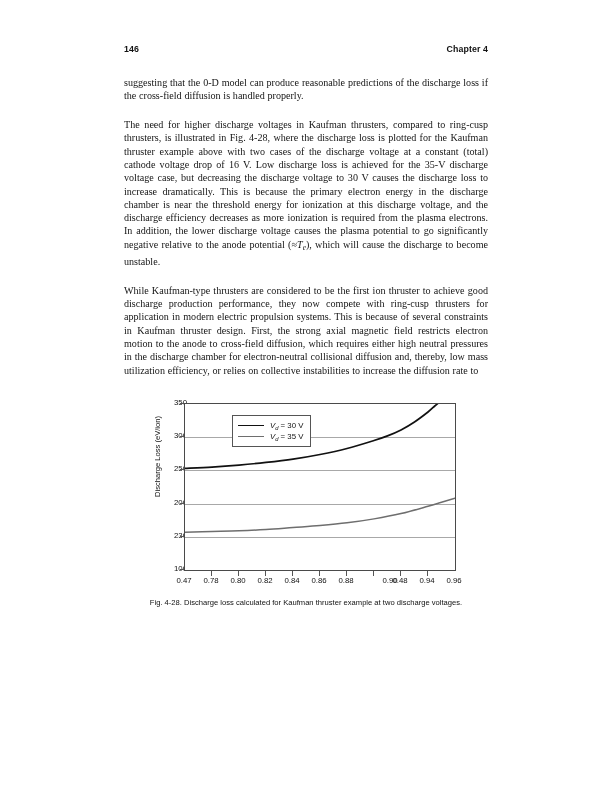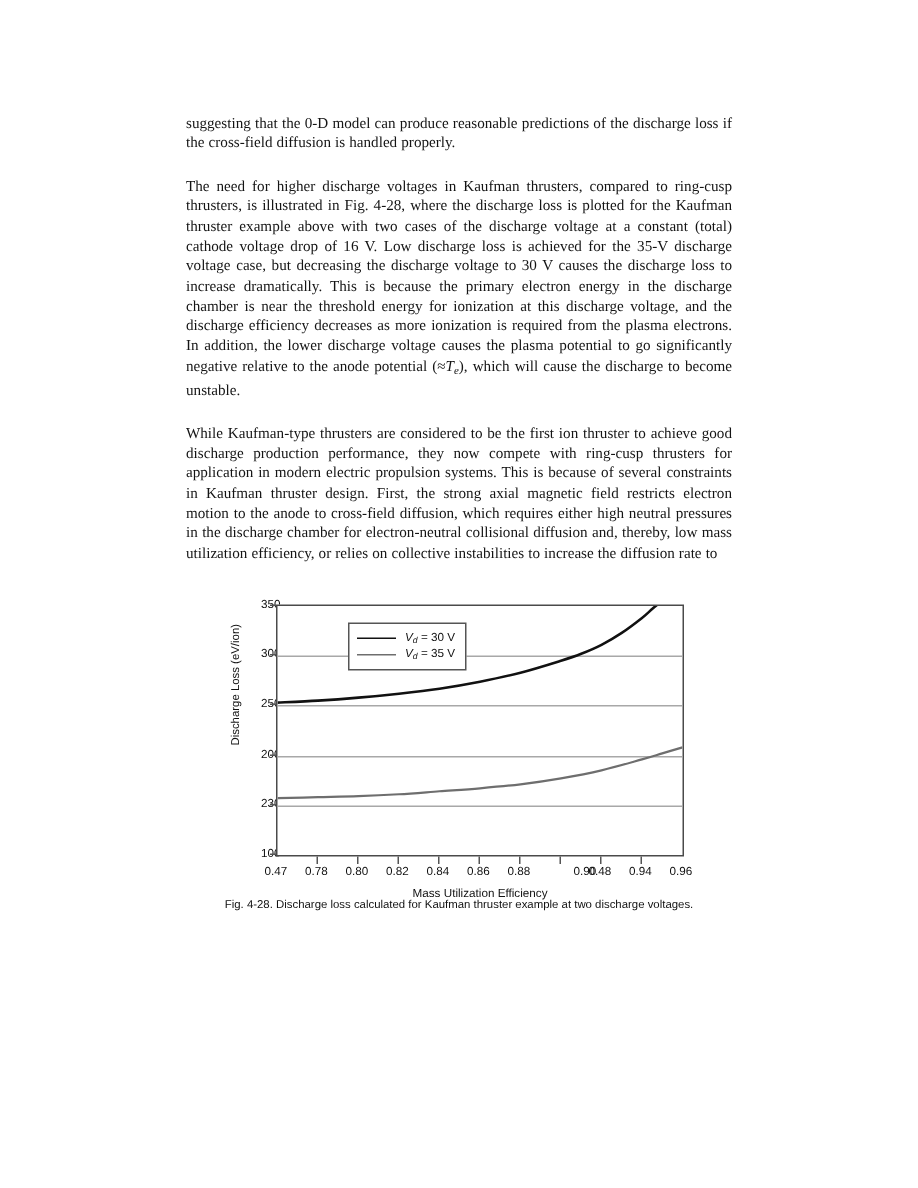--- a/index.html
+++ b/index.html
@@ -199,20 +199,24 @@
     font-size: 7.6px;
     line-height: 10.5px;
     color: #111;
   }
 </style>
 </head>
 <body>
 
 <div class="page">
 
+  <div class="runhead">
+    <span>146</span>
+    <span>Chapter 4</span>
+  </div>
 
   <div class="bodycol">
     <p class="para">suggesting that the 0-D model can produce reasonable predictions of the discharge loss if the cross-field diffusion is handled properly.</p>
 
     <p class="para"><span>The need for higher discharge voltages in Kaufman thrusters, compared to ring-cusp thrusters, is illustrated in Fig. 4-28, where the discharge loss is plotted for the Kaufman thruster example above with two cases of the discharge voltage at a constant (total) cathode voltage drop of 16 V. Low discharge loss is achieved for the 35-V discharge voltage case, but decreasing the discharge voltage to 30 V causes the discharge loss to increase dramatically. This is because the primary electron energy in the discharge chamber is near the threshold energy for ionization at this discharge voltage, and the discharge efficiency decreases as more ionization is required from the plasma electrons. In addition, the lower discharge voltage causes the plasma potential to go significantly negative relative to the anode potential (</span><span class="approx">≈</span><span class="mathit">T</span><span class="sub">e</span><span>), which will cause the discharge to become unstable.</span></p>
 
     <p class="para">While Kaufman-type thrusters are considered to be the first ion thruster to achieve good discharge production performance, they now compete with ring-cusp thrusters for application in modern electric propulsion systems. This is because of several constraints in Kaufman thruster design. First, the strong axial magnetic field restricts electron motion to the anode to cross-field diffusion, which requires either high neutral pressures in the discharge chamber for electron-neutral collisional diffusion and, thereby, low mass utilization efficiency, or relies on collective instabilities to increase the diffusion rate to</p>
   </div>
 
   <div class="figure">
@@ -269,21 +273,20 @@
           <div class="xtick-label" style="left: 125px;">0.82</div>
           <div class="xtick-label" style="left: 152px;">0.84</div>
           <div class="xtick-label" style="left: 179px;">0.86</div>
           <div class="xtick-label" style="left: 206px;">0.88</div>
           <div class="xtick-label" style="left: 250px;">0.90</div>
           <div class="xtick-label" style="left: 260px;">0.48</div>
           <div class="xtick-label" style="left: 287px;">0.94</div>
           <div class="xtick-label" style="left: 314px;">0.96</div>
         </div>
 
-      <div class="xlabel">Mass Utilization Efficiency</div>
 
       <div class="legend" id="legend">
           <div class="legend-row">
             <span class="legend-swatch" style="border-top-color: rgb(17, 17, 17);"></span>
             <span class="legend-text"><span class="v">V</span><span class="d">d</span> = 30 V</span>
           </div>
           <div class="legend-row">
             <span class="legend-swatch" style="border-top-color: rgb(110, 110, 110);"></span>
             <span class="legend-text"><span class="v">V</span><span class="d">d</span> = 35 V</span>
           </div>

